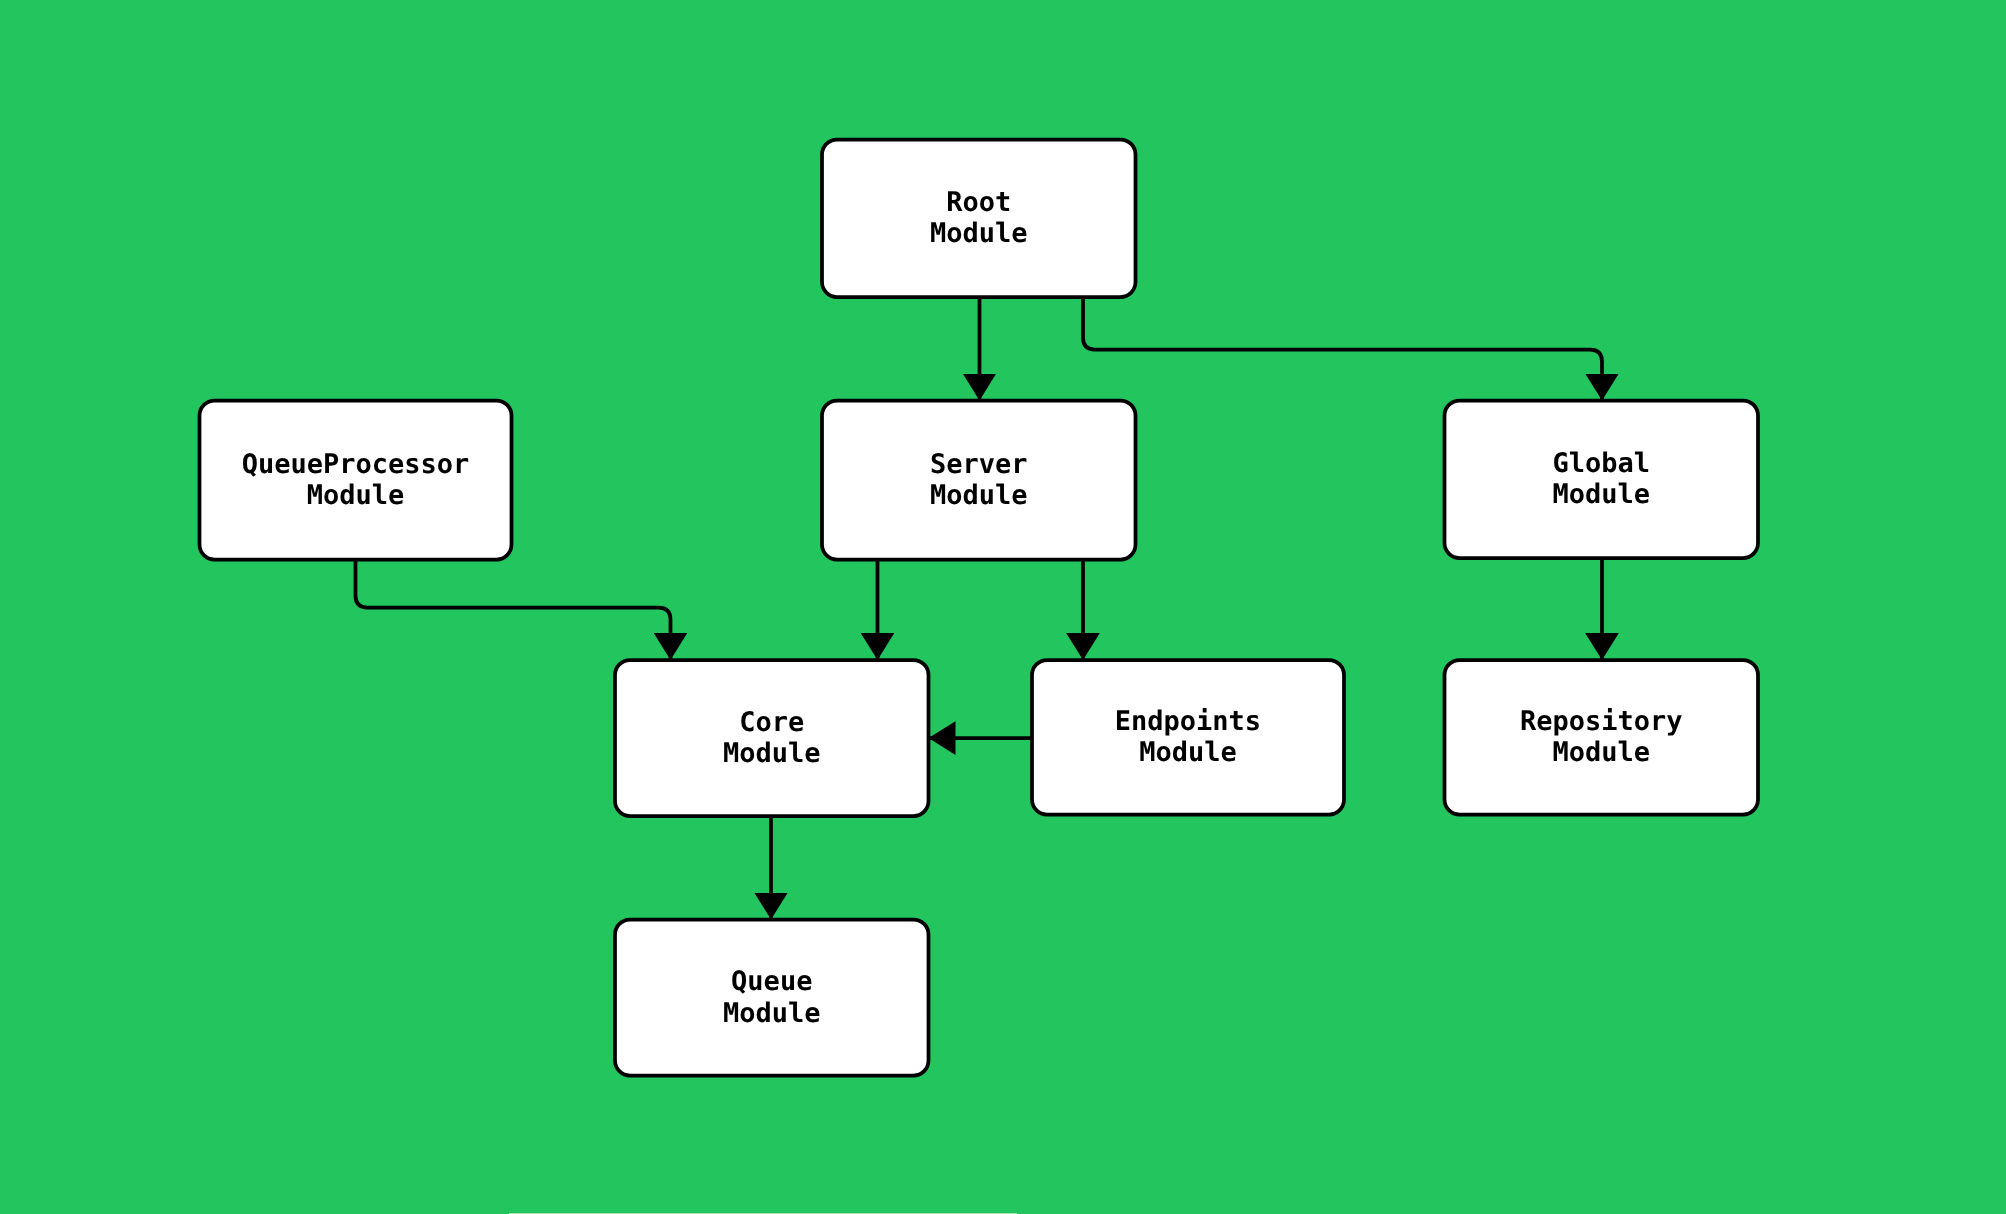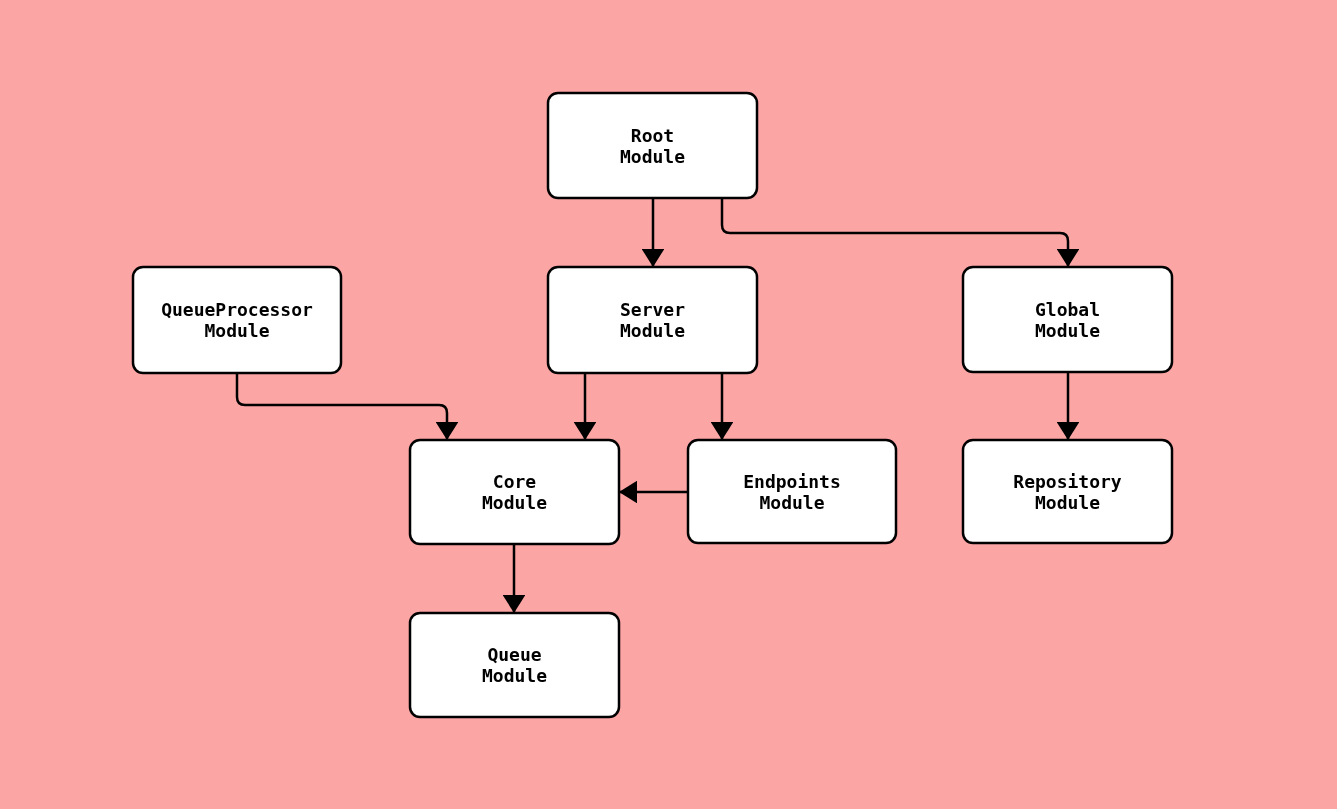--- a/index.html
+++ b/index.html
@@ -4,21 +4,21 @@
 <style>
   html, body {
     margin: 0;
     padding: 0;
     background: #ffffff;
   }
   #stage {
     position: relative;
     width: 1337px;
     height: 809px;
-    background: #fca5a5;
+    background: #22c55e;
     overflow: hidden;
   }
   svg {
     display: block;
   }
   .node-rect {
     fill: #ffffff;
     stroke: #000000;
     stroke-width: 2.5;
   }

